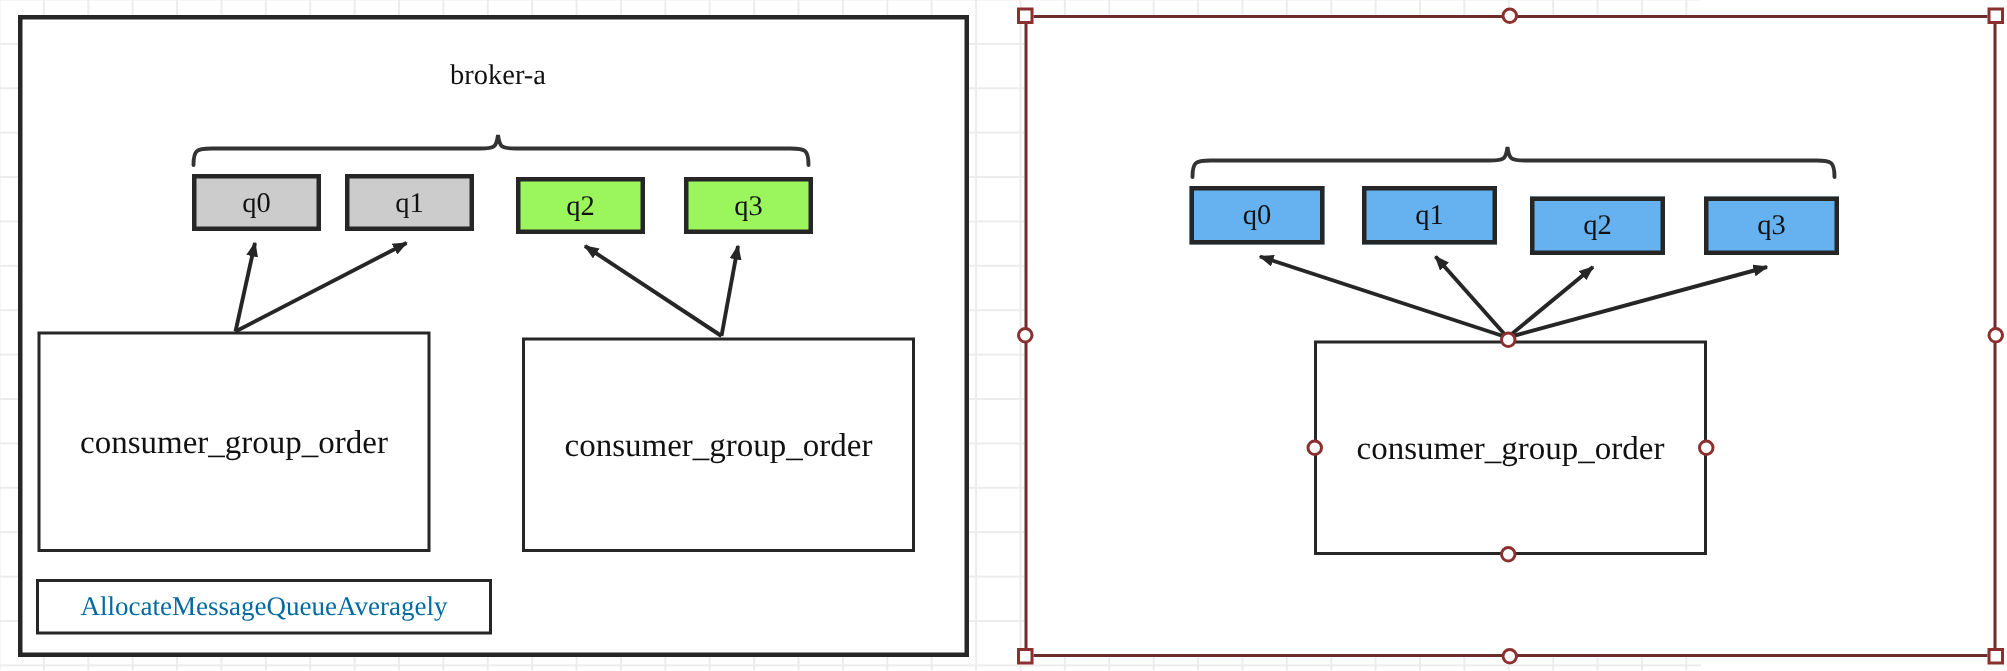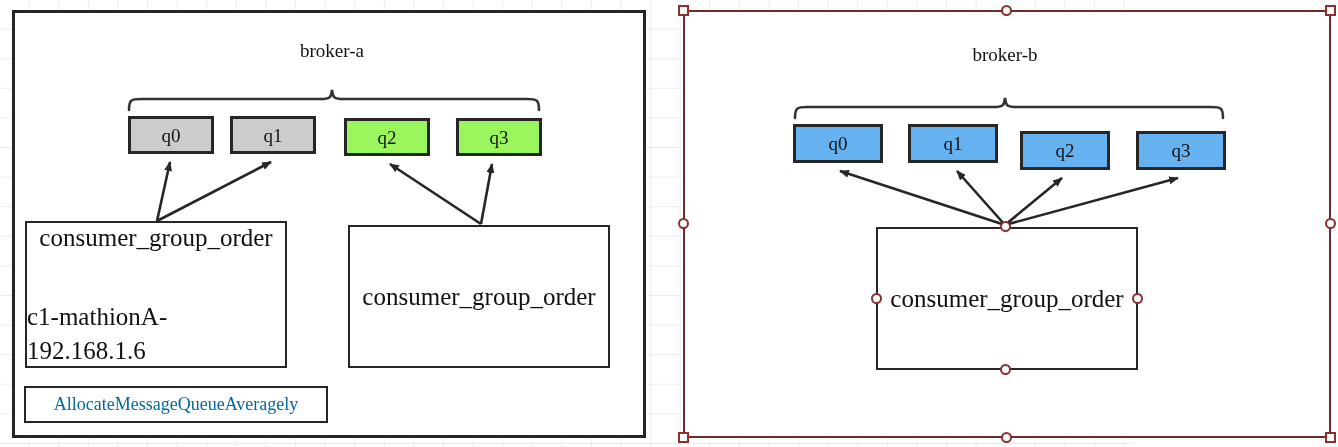--- a/index.html
+++ b/index.html
@@ -43,21 +43,21 @@
   .qbox.gray{background:#cccccc;}
   .qbox.green{background:#9bf55c;}
   .qbox.blue{background:#66b2f0;}
   .cbox{
     position:absolute;
     box-sizing:border-box;
     border:2px solid #262626;
     background:#ffffff;
     display:flex;flex-direction:column;
     align-items:center;justify-content:center;
-    font-size:25px;color:#111111;
+    font-size:22px;color:#111111;
     line-height:1.35;
     gap:45px;
   }
   .legendbox{
     position:absolute;
     box-sizing:border-box;
     border:2px solid #262626;
     background:#ffffff;
     display:flex;align-items:center;justify-content:center;
     font-size:18px;color:#0369a1;
@@ -108,34 +108,32 @@
   </div>
   <div class="qbox green" style="left:344px;top:118px;width:86px;height:38px;">
     <span>q2</span>
   </div>
   <div class="qbox green" style="left:456px;top:118px;width:86px;height:38px;">
     <span>q3</span>
   </div>
 
   <div class="cbox" style="left:25px;top:221px;width:262px;height:147px;">
     <span>consumer_group_order</span>
-    <span>c1-mathionA-192.168.1.6</span>
   </div>
 
   <div class="cbox" style="left:348px;top:225px;width:262px;height:143px;">
     <span>consumer_group_order</span>
   </div>
 
   <div class="legendbox" style="left:24px;top:386px;width:304px;height:37px;">
     <span>AllocateMessageQueueAveragely</span>
   </div>
 
   <div class="panel panel-b"></div>
 
-  <div class="brokerlabel" style="left:935px;top:44px;width:140px;">broker-b</div>
 
   <div class="qbox blue" style="left:793px;top:124px;width:90px;height:39px;">
     <span>q0</span>
   </div>
   <div class="qbox blue" style="left:908px;top:124px;width:90px;height:39px;">
     <span>q1</span>
   </div>
   <div class="qbox blue" style="left:1020px;top:131px;width:90px;height:39px;">
     <span>q2</span>
   </div>

